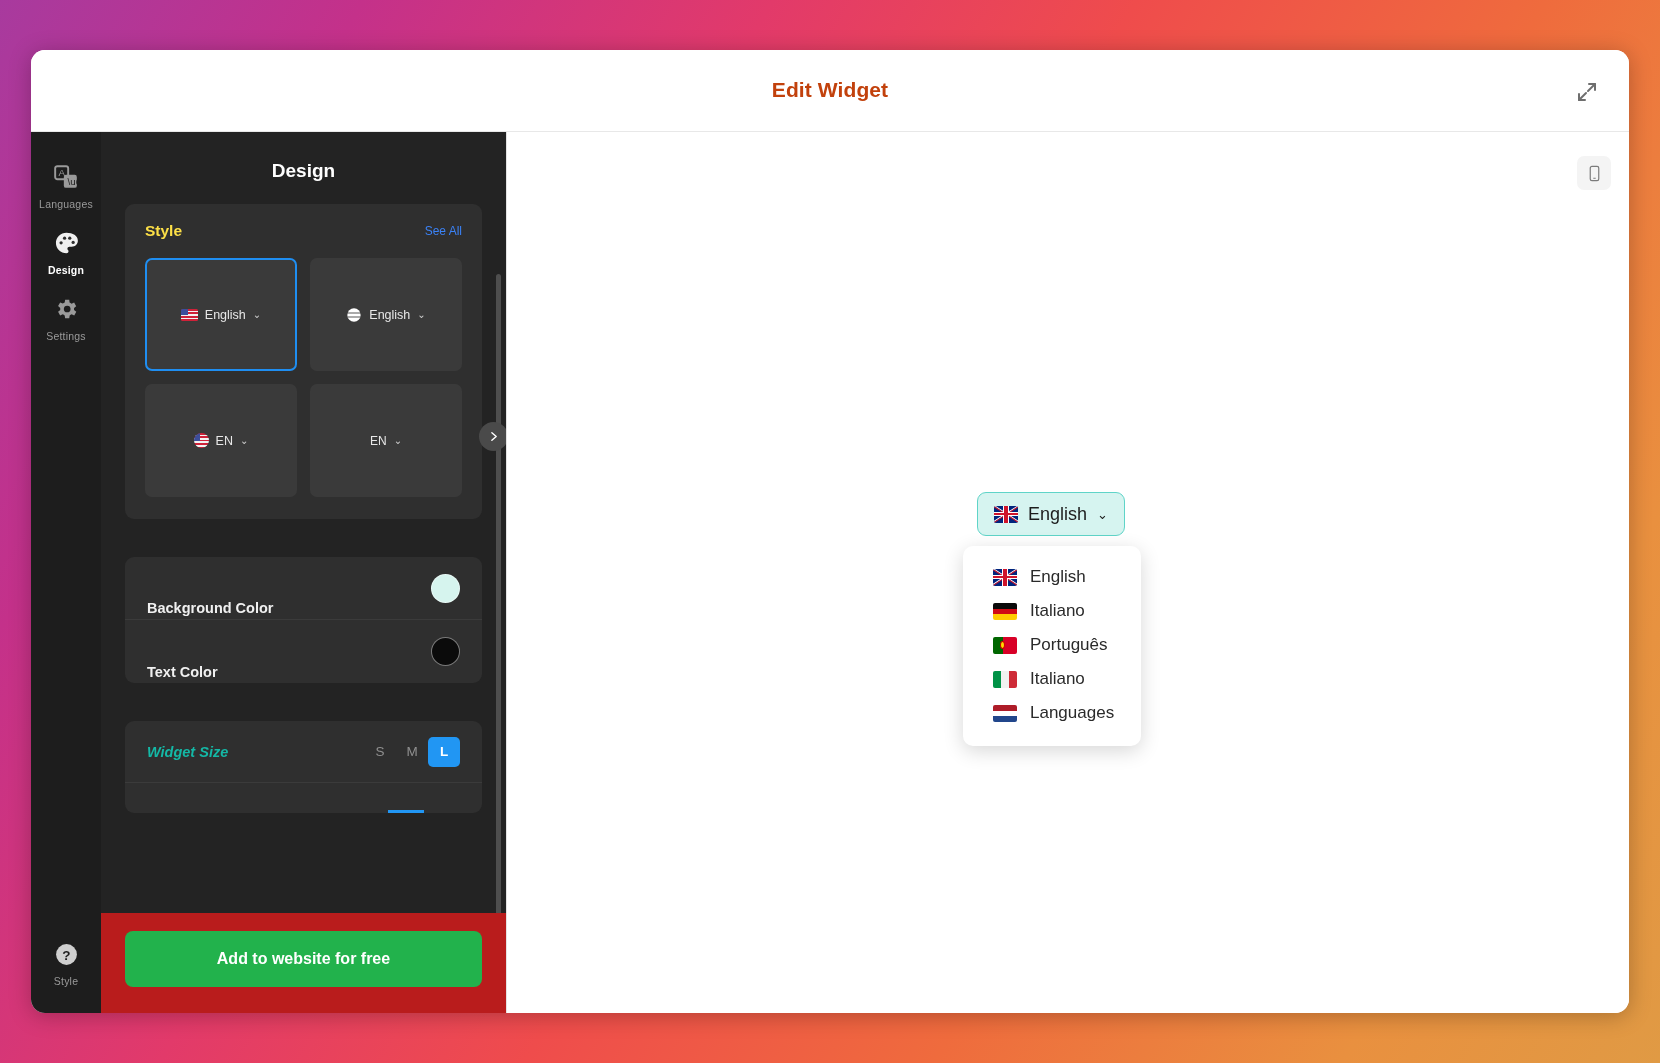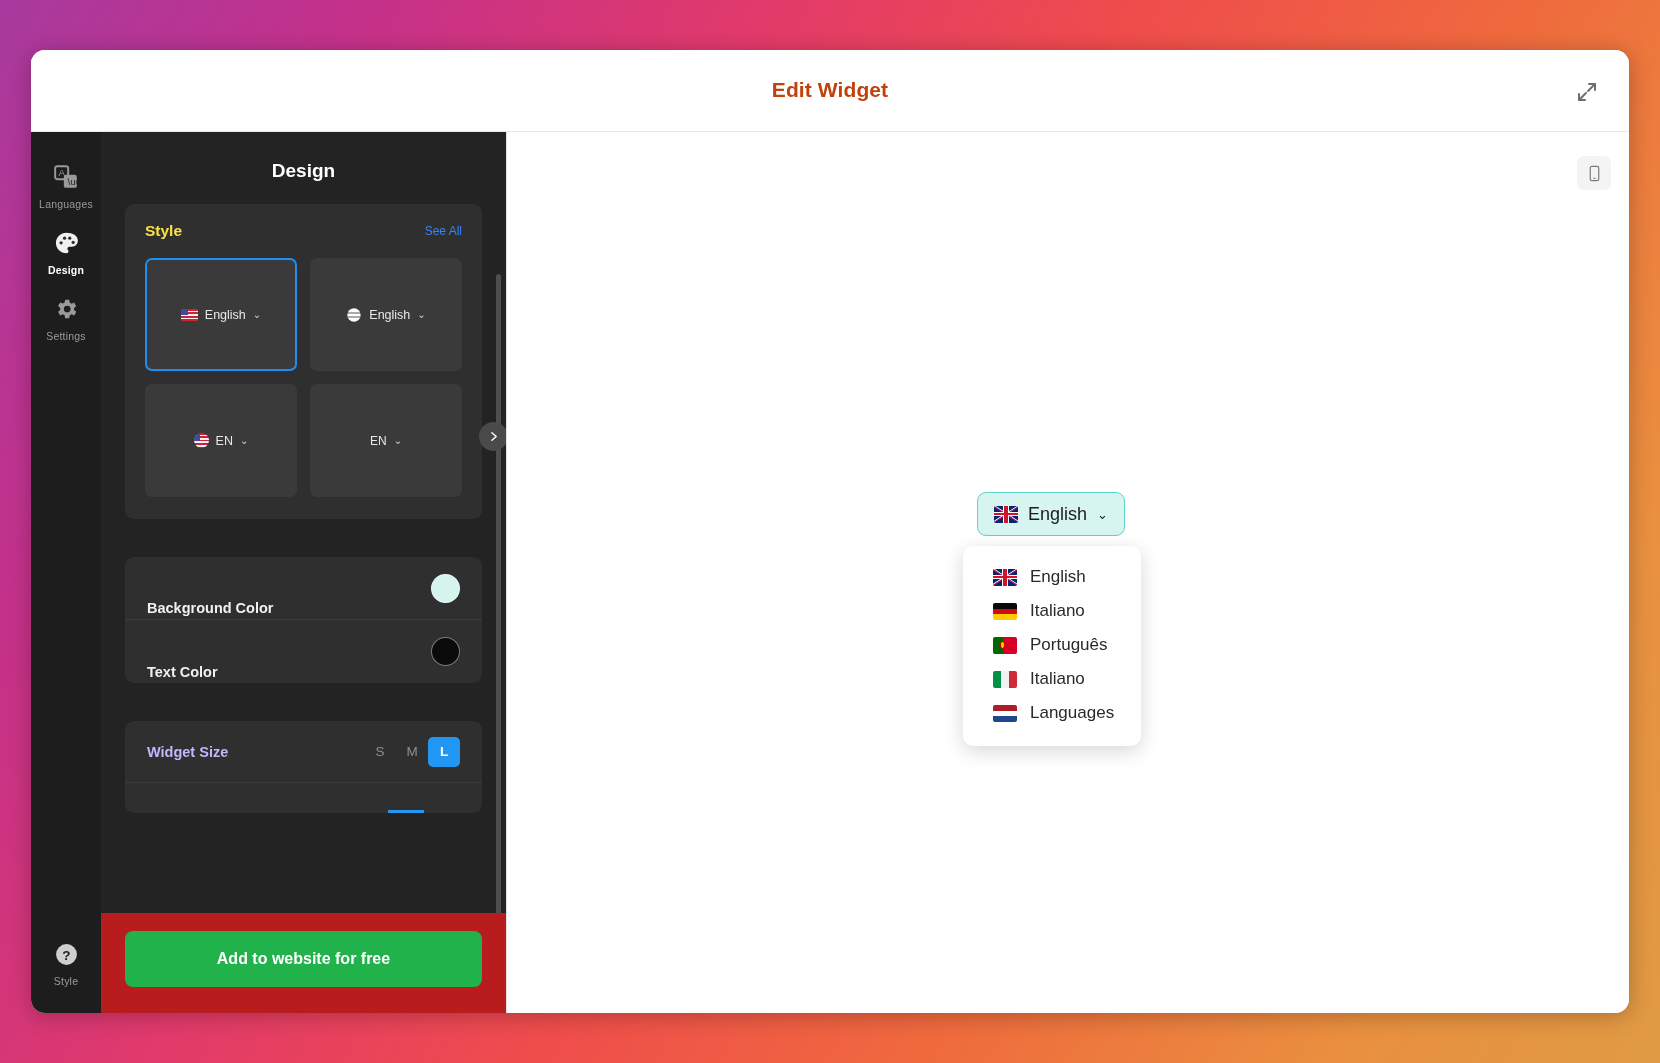--- a/index.html
+++ b/index.html
@@ -234,21 +234,21 @@
   
   #size-card { padding: 0; overflow: hidden; margin-bottom: 0; }
   #size-row {
     height: 62px;
     display: flex;
     align-items: center;
     justify-content: space-between;
     padding: 0 22px;
     border-bottom: 1px solid #3b3b3b;
   }
-  #size-label { font-size: 14.5px; color: #c4b5fd; font-weight: bold; }
+  #size-label { font-size: 14.5px; color: #14b8a6; font-weight: bold; font-style: italic; }
   #size-toggle { display: flex; align-items: center; }
   .size-opt {
     width: 32px; height: 30px;
     display: flex; align-items: center; justify-content: center;
     font-size: 13.5px;
     color: #8f8f8f;
     border-radius: 5px;
     cursor: pointer;
   }
   .size-opt.active { background: #2196f3; color: #ffffff; font-weight: bold; }

